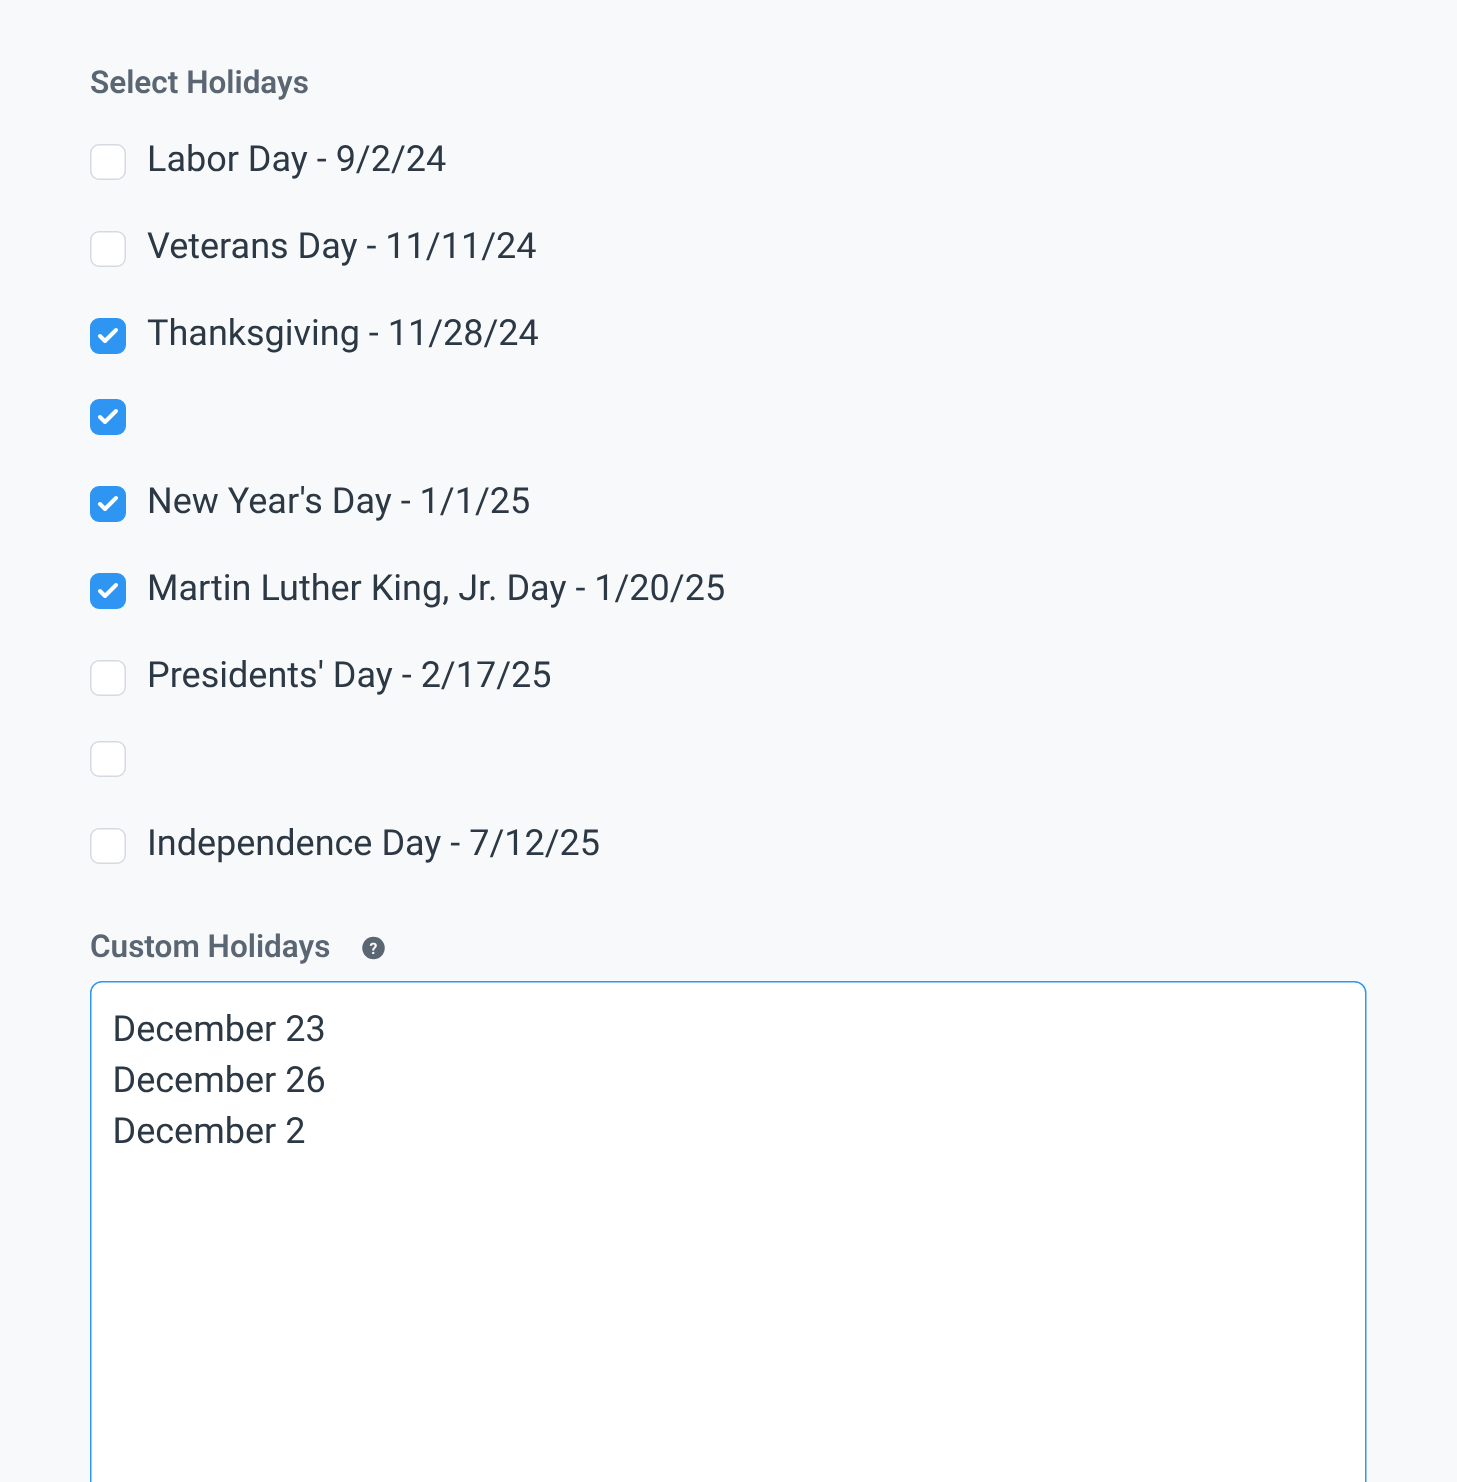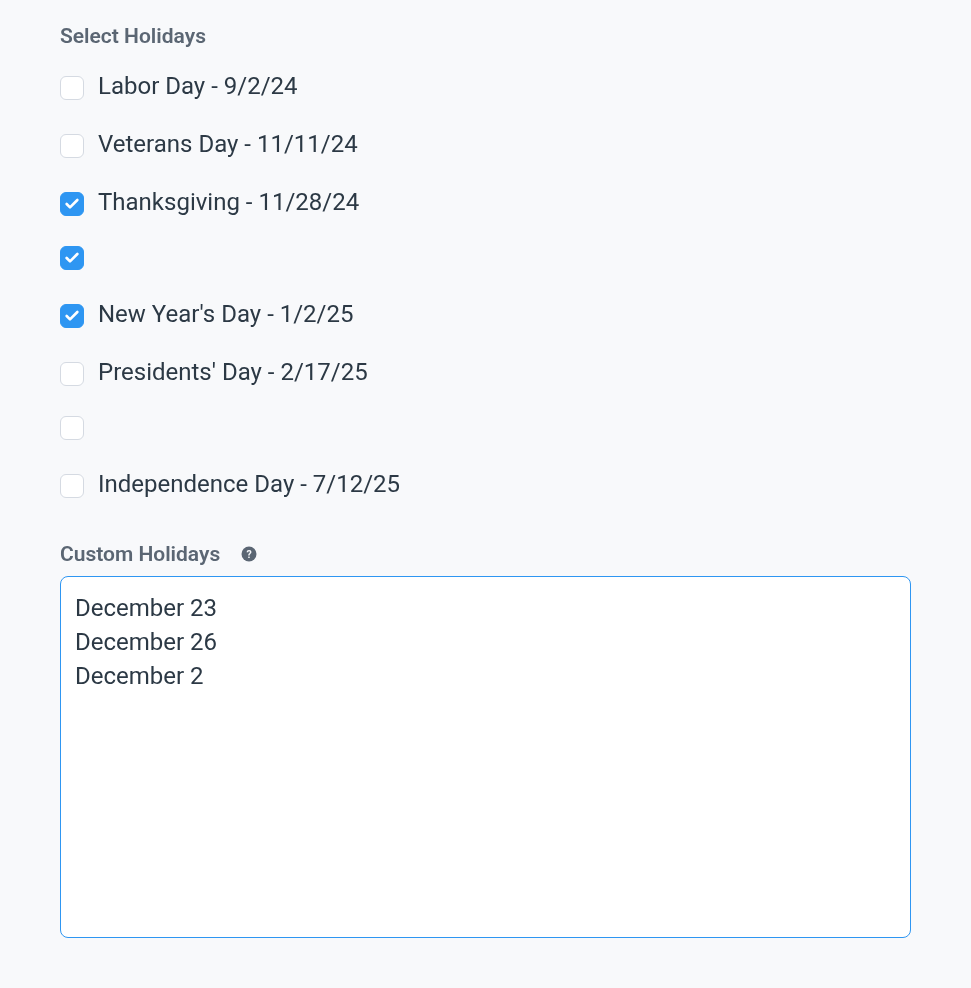--- a/index.html
+++ b/index.html
@@ -11,20 +11,21 @@
       font-family: -apple-system, BlinkMacSystemFont, "Segoe UI", Roboto, "Helvetica Neue", Arial, sans-serif;
       background: #f8f9fb;
       padding: 24px 60px;
       width: 971px;
     }
     .section-title {
       font-size: 21px;
       font-weight: 600;
       color: #5b6673;
       margin-bottom: 24px;
+      margin-top: 20px;
     }
     .holiday-list {
       display: flex;
       flex-direction: column;
       gap: 30px;
       margin-bottom: 44px;
     }
     .holiday-item {
       display: flex;
       align-items: flex-end;
@@ -133,23 +134,31 @@
         </svg>
     </div>
   </div>
 
   <div class="holiday-item">
     <div class="checkbox checked">
       <svg viewBox="0 0 24 24" fill="none" stroke="white" stroke-width="4" stroke-linecap="round" stroke-linejoin="round">
           <polyline points="4 12 9 17 20 6"></polyline>
         </svg>
     </div>
-    <span class="holiday-label">New Year's Day - 1/2/25</span>
+    <span class="holiday-label">New Year's Day - 1/1/25</span>
   </div>
 
+  <div class="holiday-item">
+    <div class="checkbox checked">
+      <svg viewBox="0 0 24 24" fill="none" stroke="white" stroke-width="4" stroke-linecap="round" stroke-linejoin="round">
+          <polyline points="4 12 9 17 20 6"></polyline>
+        </svg>
+    </div>
+    <span class="holiday-label">Martin Luther King, Jr. Day - 1/20/25</span>
+  </div>
 
   <div class="holiday-item">
     <div class="checkbox">
       
     </div>
     <span class="holiday-label">Presidents' Day - 2/17/25</span>
   </div>
 
   <div class="holiday-item">
     <div class="checkbox">

